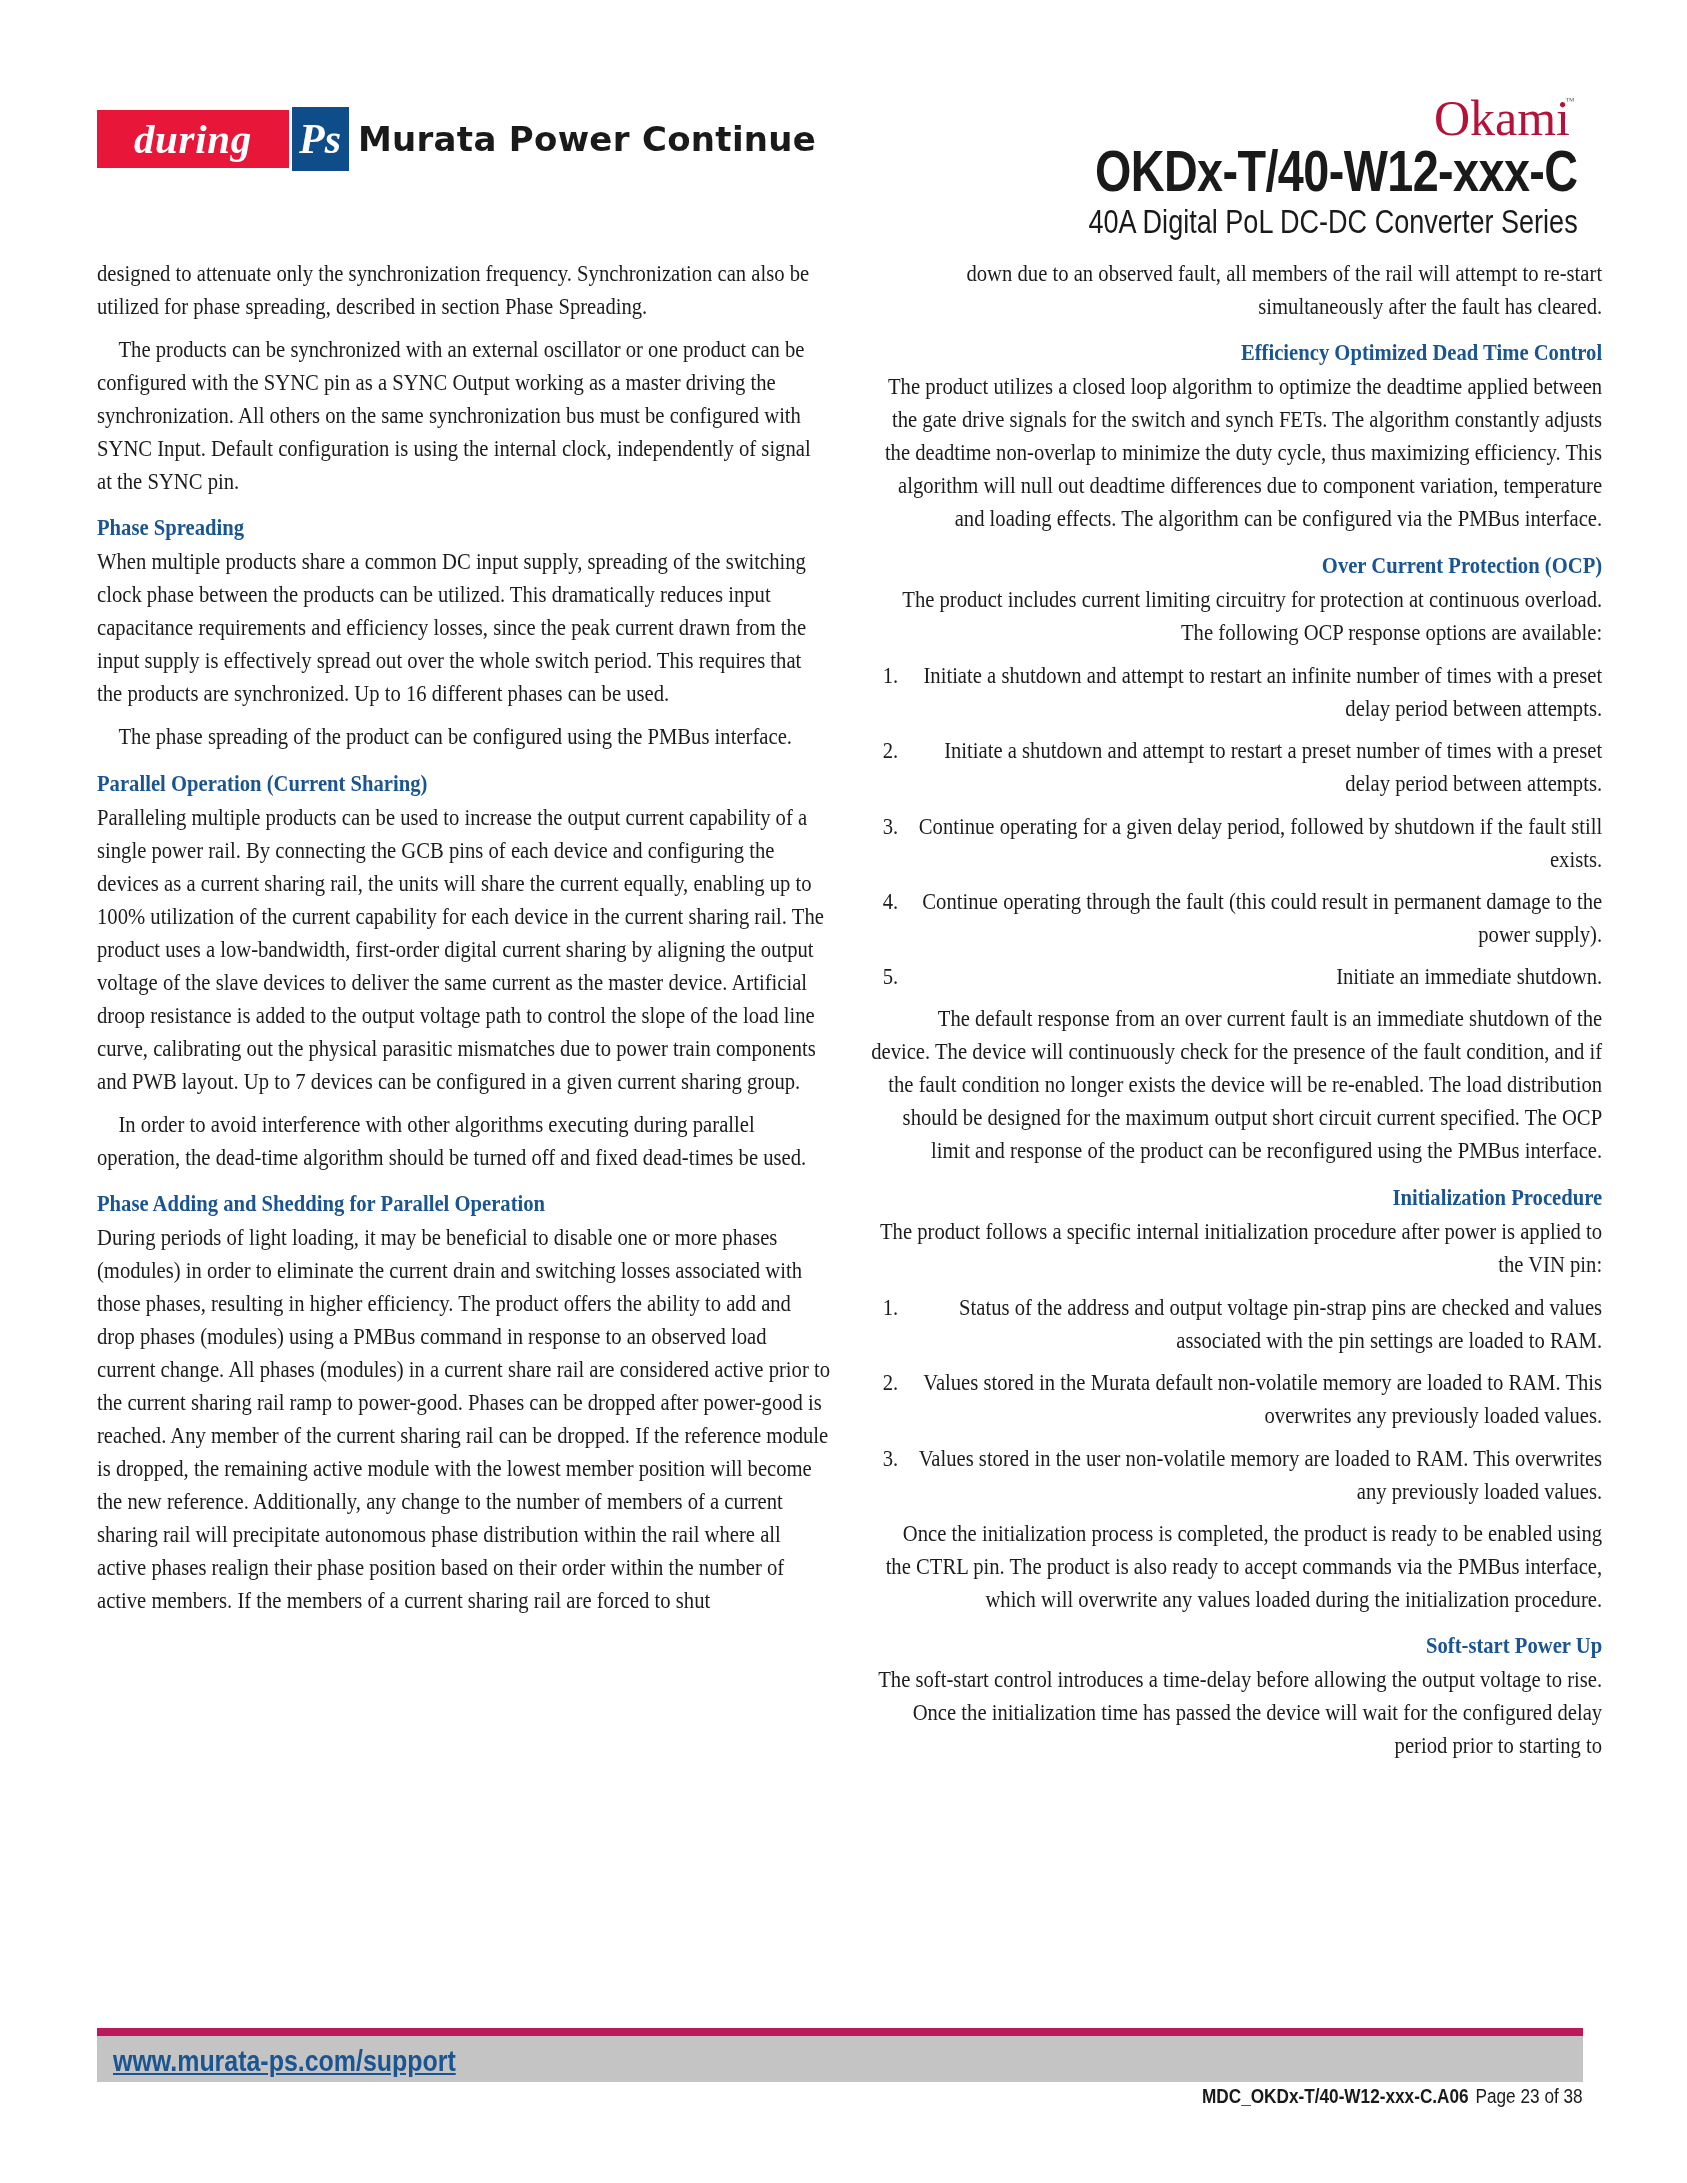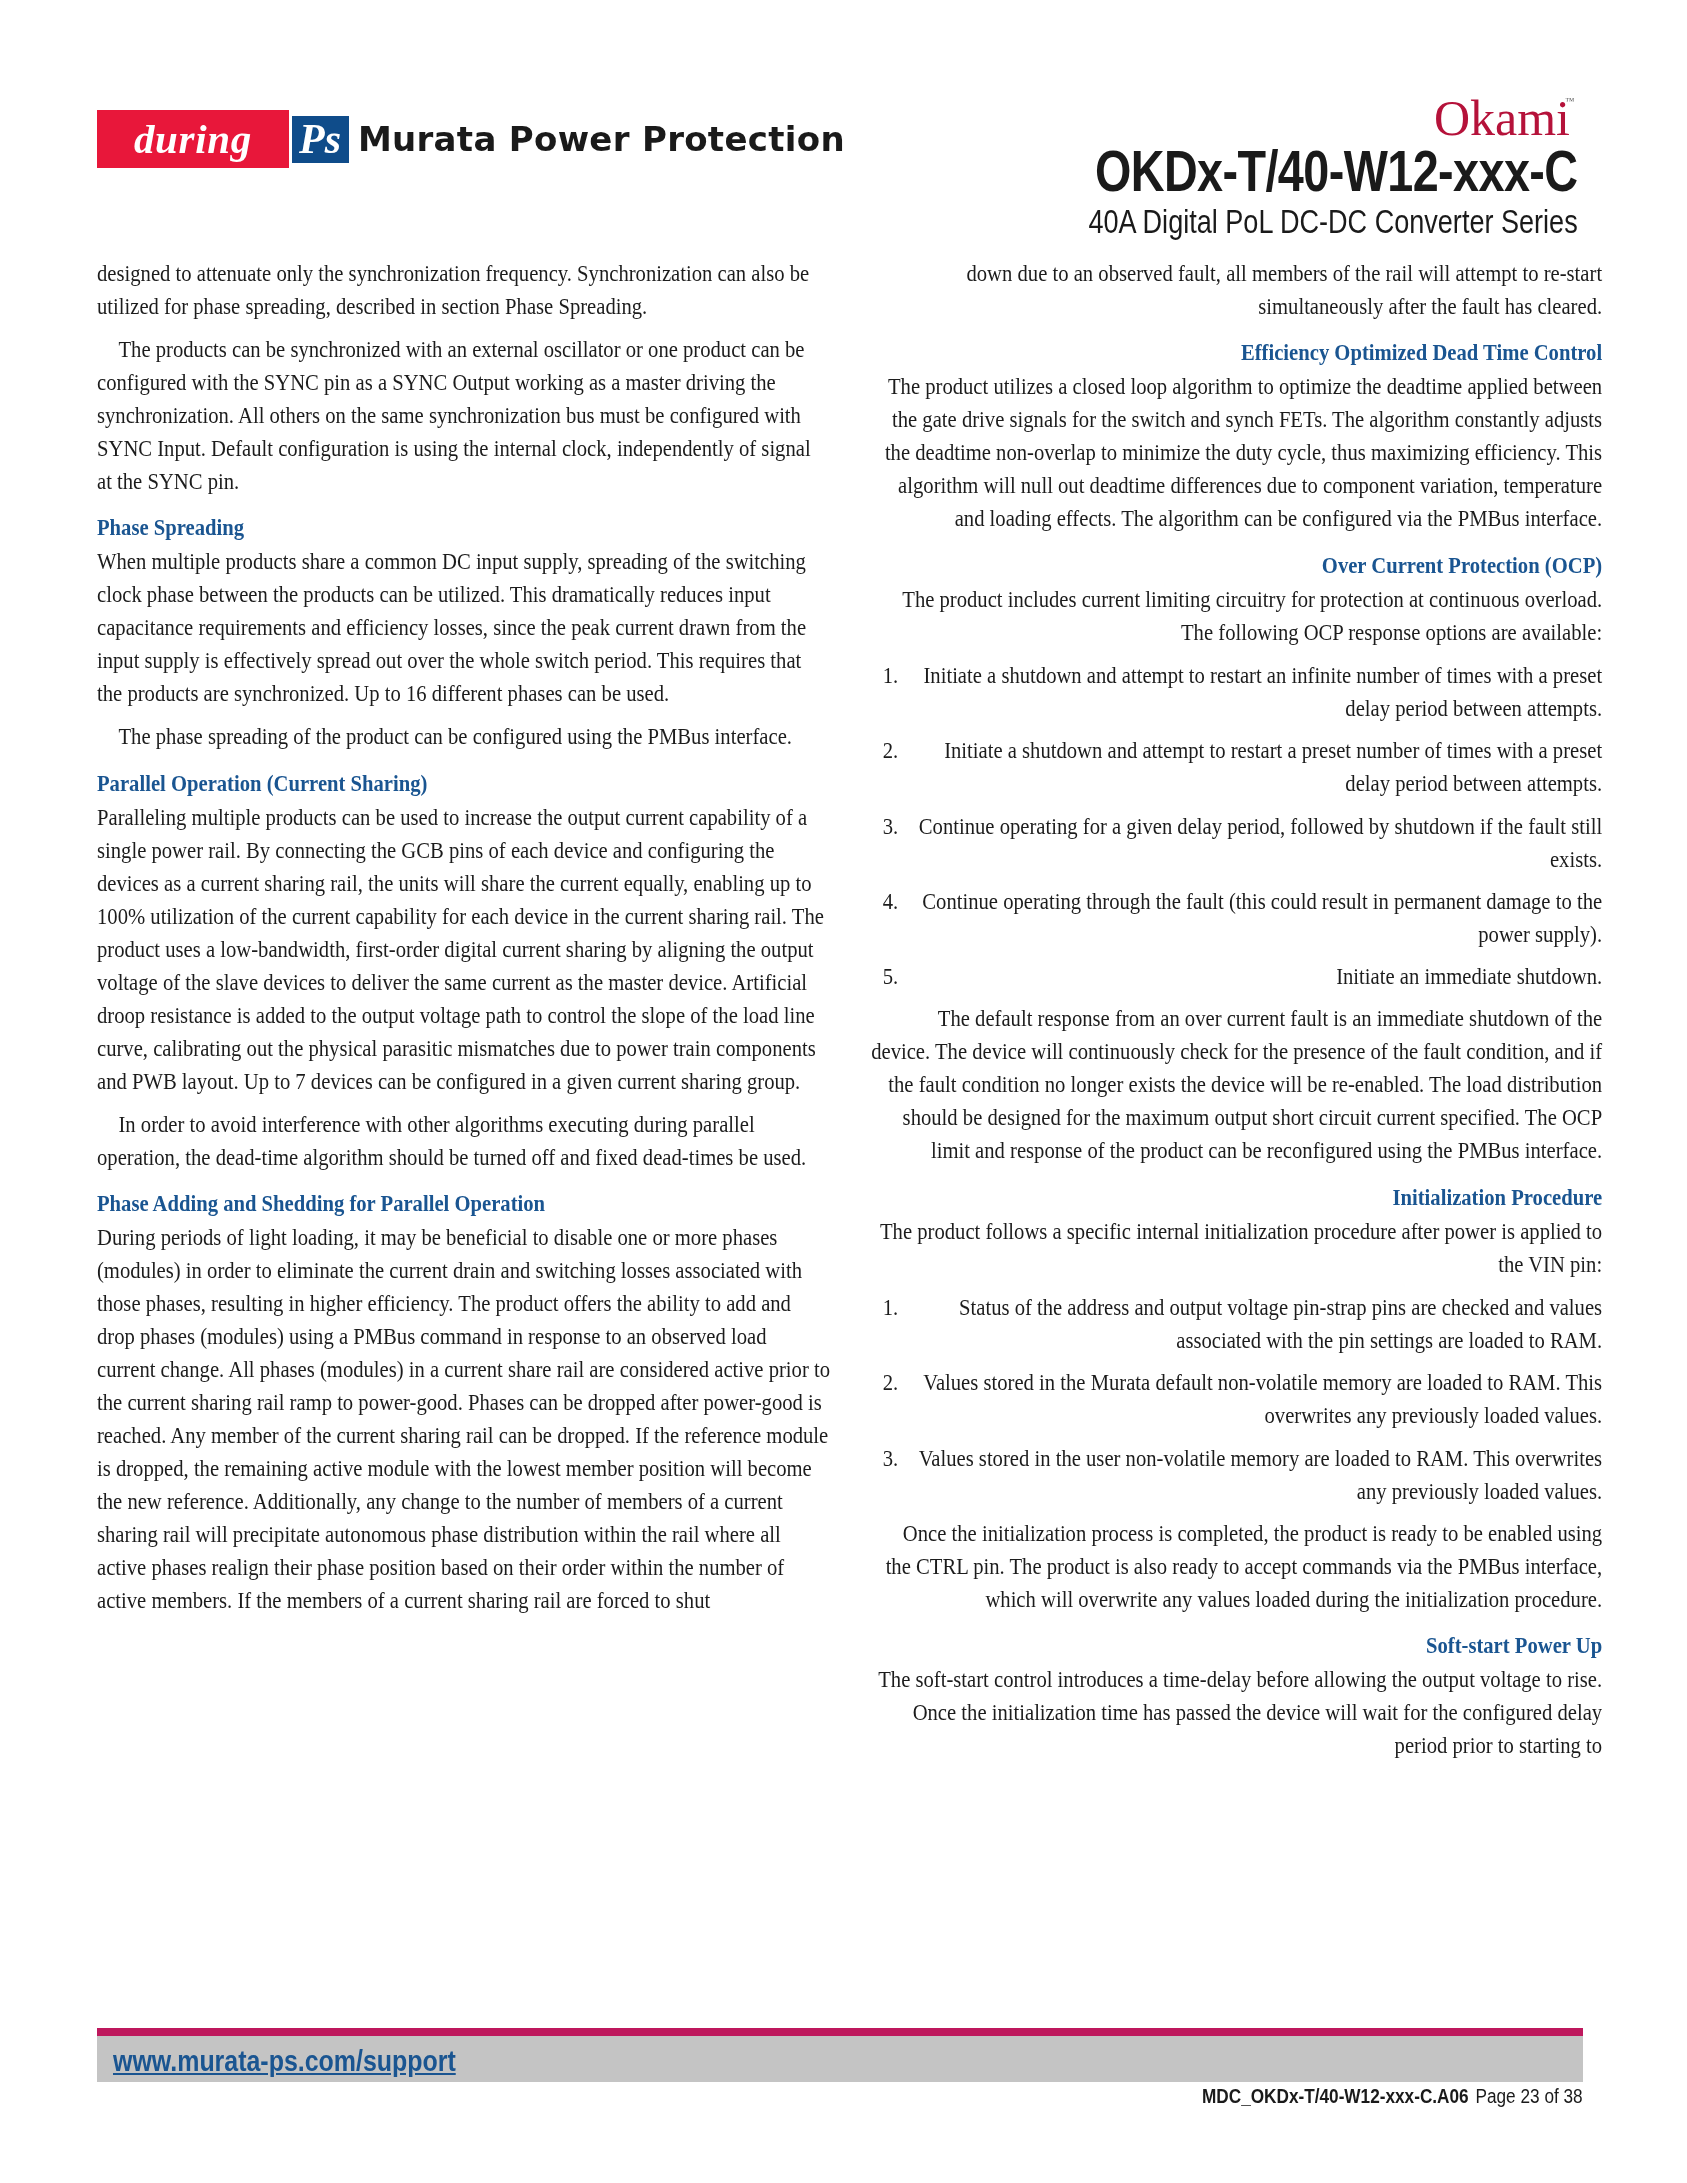--- a/index.html
+++ b/index.html
@@ -4,21 +4,21 @@
 <style>
   html, body { margin: 0; padding: 0; background: #ffffff; }
   body { width: 1687px; height: 2183px; position: relative; overflow: hidden;
          font-family: "Liberation Sans", sans-serif; color: #1a1a1a; }
 
   
   .hdr-logo { position: absolute; left: 97px; top: 110px; height: 58px; display: flex; align-items: center; }
   .logo-red { width: 192px; height: 58px; background: #e8173a; display: flex; align-items: center; justify-content: center;
               color: #ffffff; font-family: "Liberation Serif", serif; font-style: italic; font-weight: bold; font-size: 41px;
               letter-spacing: 0.7px; }
-  .logo-blue { width: 57px; height: 47px; background: #0f4c8a; margin-left: 2.6px; display: flex; align-items: center; justify-content: center;
+  .logo-blue { width: 57px; height: 64px; background: #0f4c8a; margin-left: 2.6px; display: flex; align-items: center; justify-content: center;
                color: #ffffff; font-family: "Liberation Serif", serif; font-style: italic; font-weight: bold; font-size: 42px; }
   .logo-text { margin-left: 9.3px; font-family: "DejaVu Sans", sans-serif; font-weight: bold; font-size: 34px; color: #1a1a1a; letter-spacing: 0.3px; }
 
   .hdr-right { position: absolute; right: 109px; top: 93px; text-align: right; }
   .title-row { display: flex; align-items: flex-end; justify-content: flex-end; flex-direction: column; }
   .okami { font-family: "Liberation Serif", serif; font-size: 50px; color: #b5123a; line-height: 1; margin-right: 8px; position: relative; }
   .okami .tm { font-size: 9.3px; color: #555; position: absolute; top: 4px; right: -4px; }
   .product-title { font-family: "Liberation Sans", sans-serif; font-weight: bold; font-size: 57px; color: #1a1a1a;
                    line-height: 1; transform: scaleX(0.82); transform-origin: right bottom; letter-spacing: -0.7px; }
   .subtitle { font-family: "Liberation Sans", sans-serif; font-size: 33px; color: #1a1a1a; margin-top: 2.6px;
@@ -47,21 +47,21 @@
                  transform: scaleX(0.86); transform-origin: right top; }
   .footer-meta .doc { font-weight: bold; color: #1a1a1a; }
   .footer-meta .page { color: #1a1a1a; margin-left: 8px; }
 </style>
 </head>
 <body>
 
 <div class="hdr-logo">
   <div class="logo-red">during</div>
   <div class="logo-blue">Ps</div>
-  <div class="logo-text">Murata Power Protection</div>
+  <div class="logo-text">Murata Power Continue</div>
 </div>
 
 <div class="hdr-right">
   <div class="title-row">
     <div class="okami">
       <span>Okami</span><span class="tm">™</span>
     </div>
     <div class="product-title">OKDx-T/40-W12-xxx-C</div>
   </div>
   <div class="subtitle">40A Digital PoL DC-DC Converter Series</div>

